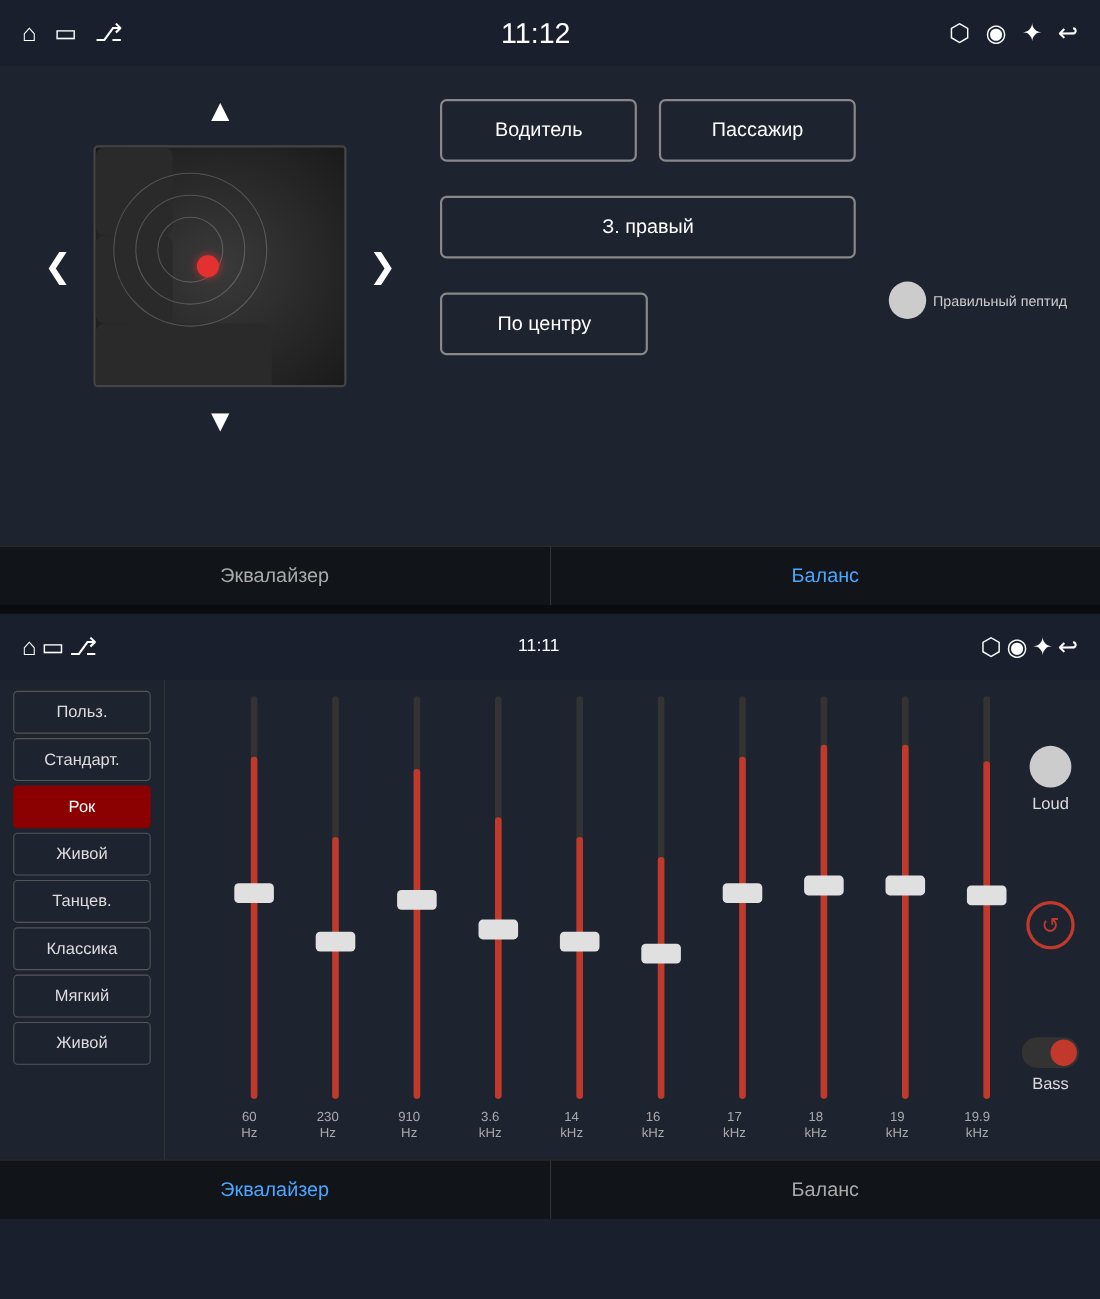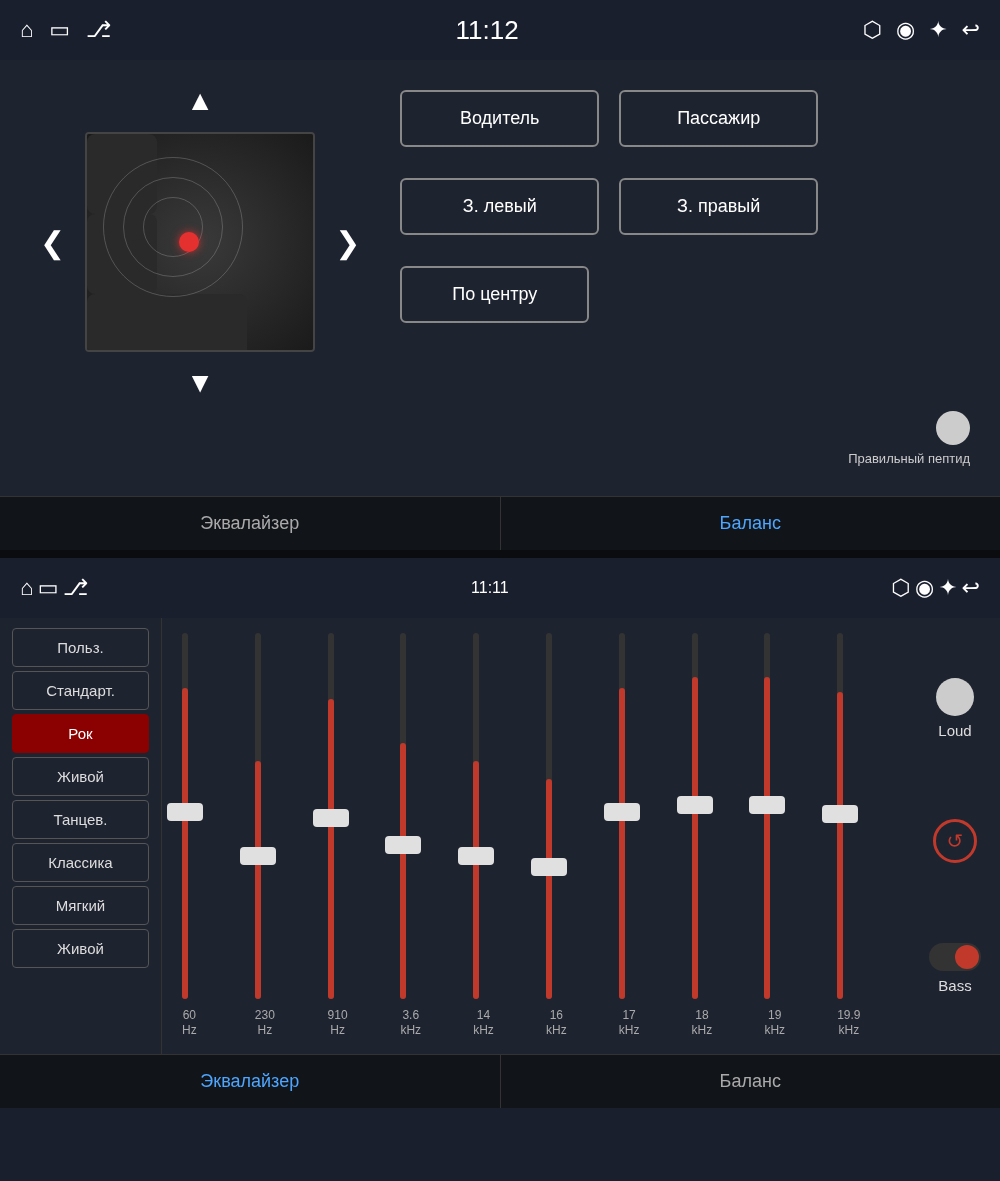--- a/index.html
+++ b/index.html
@@ -144,22 +144,22 @@
       padding: 16px 50px;
       background: transparent;
       border: 2px solid #888;
       border-radius: 6px;
       color: #fff;
       font-size: 18px;
       cursor: pointer;
     }
     .right-knob-area {
       display: flex;
-      flex-direction: column;
-      align-items: flex-end;
+      flex-direction: row;
+      align-items: center;
       justify-content: flex-end;
       padding-bottom: 10px;
       gap: 6px;
     }
     .knob-circle {
       width: 34px; height: 34px;
       background: #ccc;
       border-radius: 50%;
     }
     .knob-label {
@@ -210,21 +210,21 @@
       height: 490px;
       display: flex;
       flex-direction: column;
     }
     .eq-main {
       display: flex;
       flex: 1;
       overflow: hidden;
     }
     .eq-presets {
-      width: 162px;
+      width: 150px;
       display: flex;
       flex-direction: column;
       padding: 10px 12px;
       gap: 4px;
       border-right: 1px solid #333;
     }
     .preset-btn {
       padding: 10px 8px;
       background: transparent;
       border: 1px solid #555;
@@ -248,21 +248,21 @@
     .sliders-container {
       display: flex;
       align-items: flex-end;
       gap: 10px;
       flex: 1;
       padding-bottom: 5px;
     }
     .slider-col {
       display: flex;
       flex-direction: column;
-      align-items: flex-start;
+      align-items: flex-end;
       flex: 1;
       height: 100%;
       position: relative;
     }
     .slider-track {
       flex: 1;
       width: 6px;
       background: #333;
       border-radius: 3px;
       position: relative;
@@ -413,21 +413,20 @@
       </div>
       <button class="nav-btn">▼</button>
     </div>
 
     <div class="speaker-controls">
       <div class="btn-row">
         <button class="speaker-btn">Водитель</button>
         <button class="speaker-btn">Пассажир</button>
       </div>
       <div class="btn-row">
-        <button class="speaker-btn">З. левый</button>
         <button class="speaker-btn">З. правый</button>
       </div>
       <div class="center-btn-row">
         <button class="center-btn">По центру</button>
       </div>
     </div>
 
     <div class="right-knob-area">
       <div class="knob-circle"></div>
       <span class="knob-label">Правильный пептид</span>

